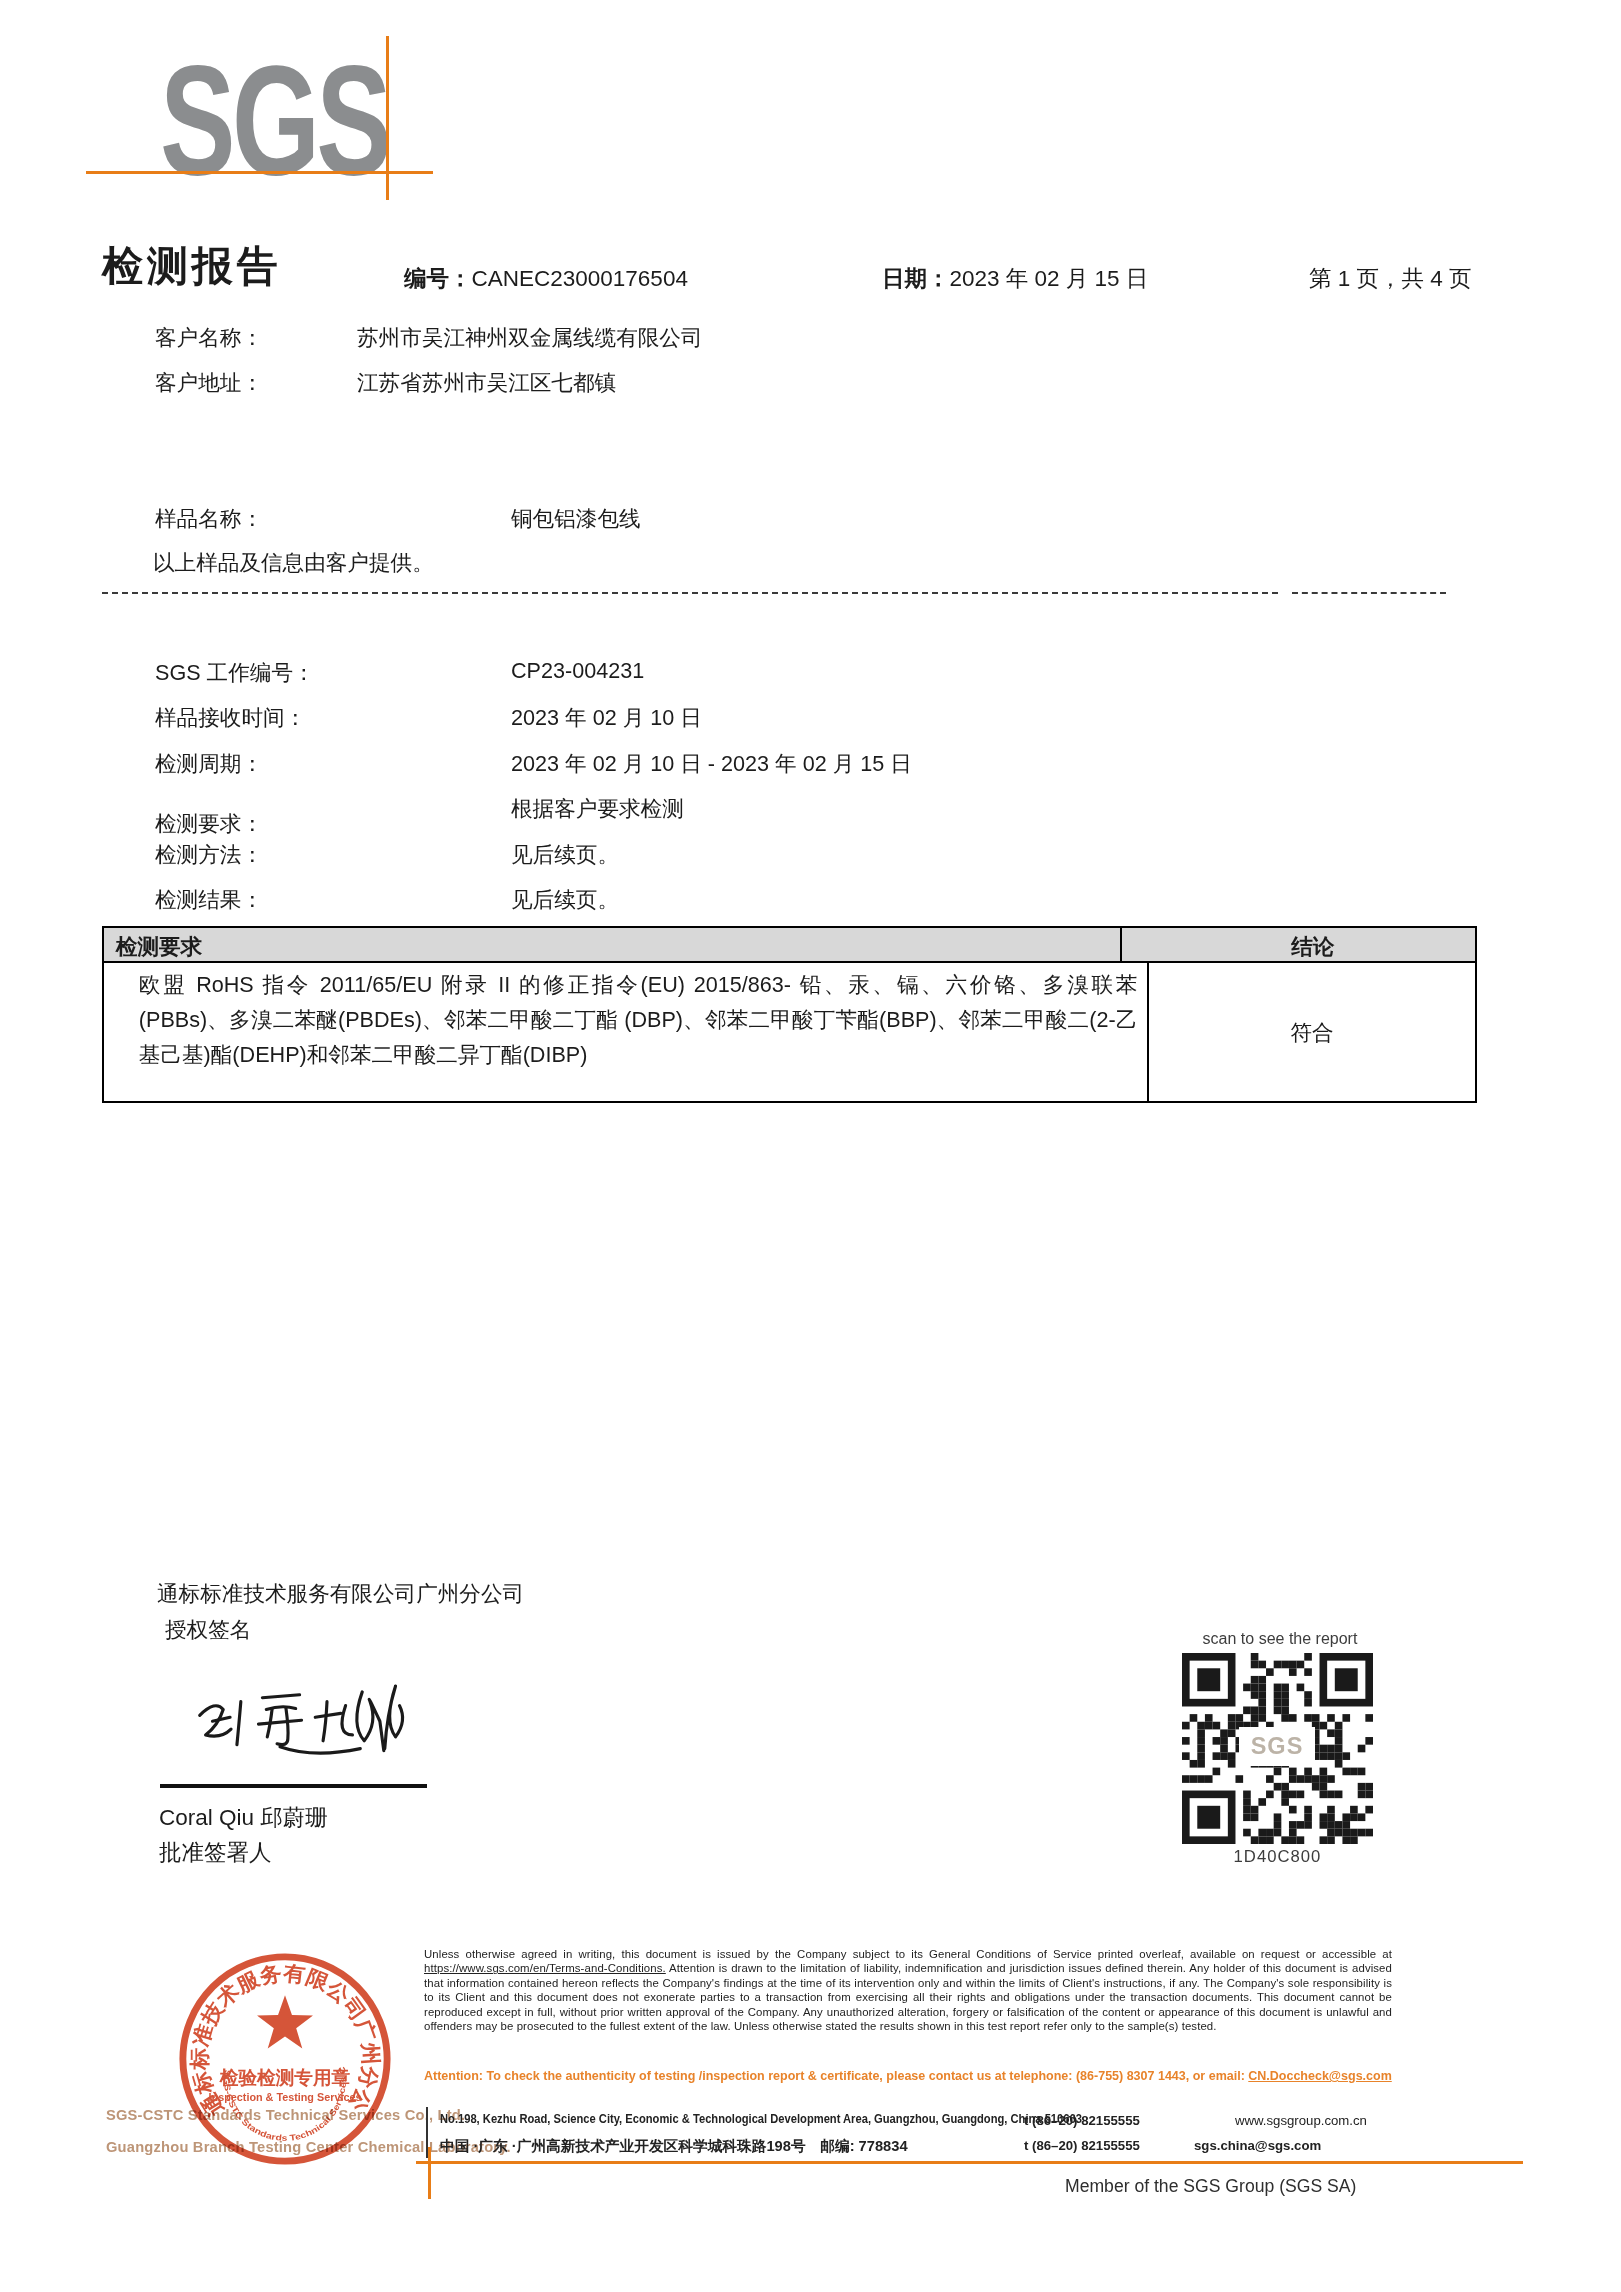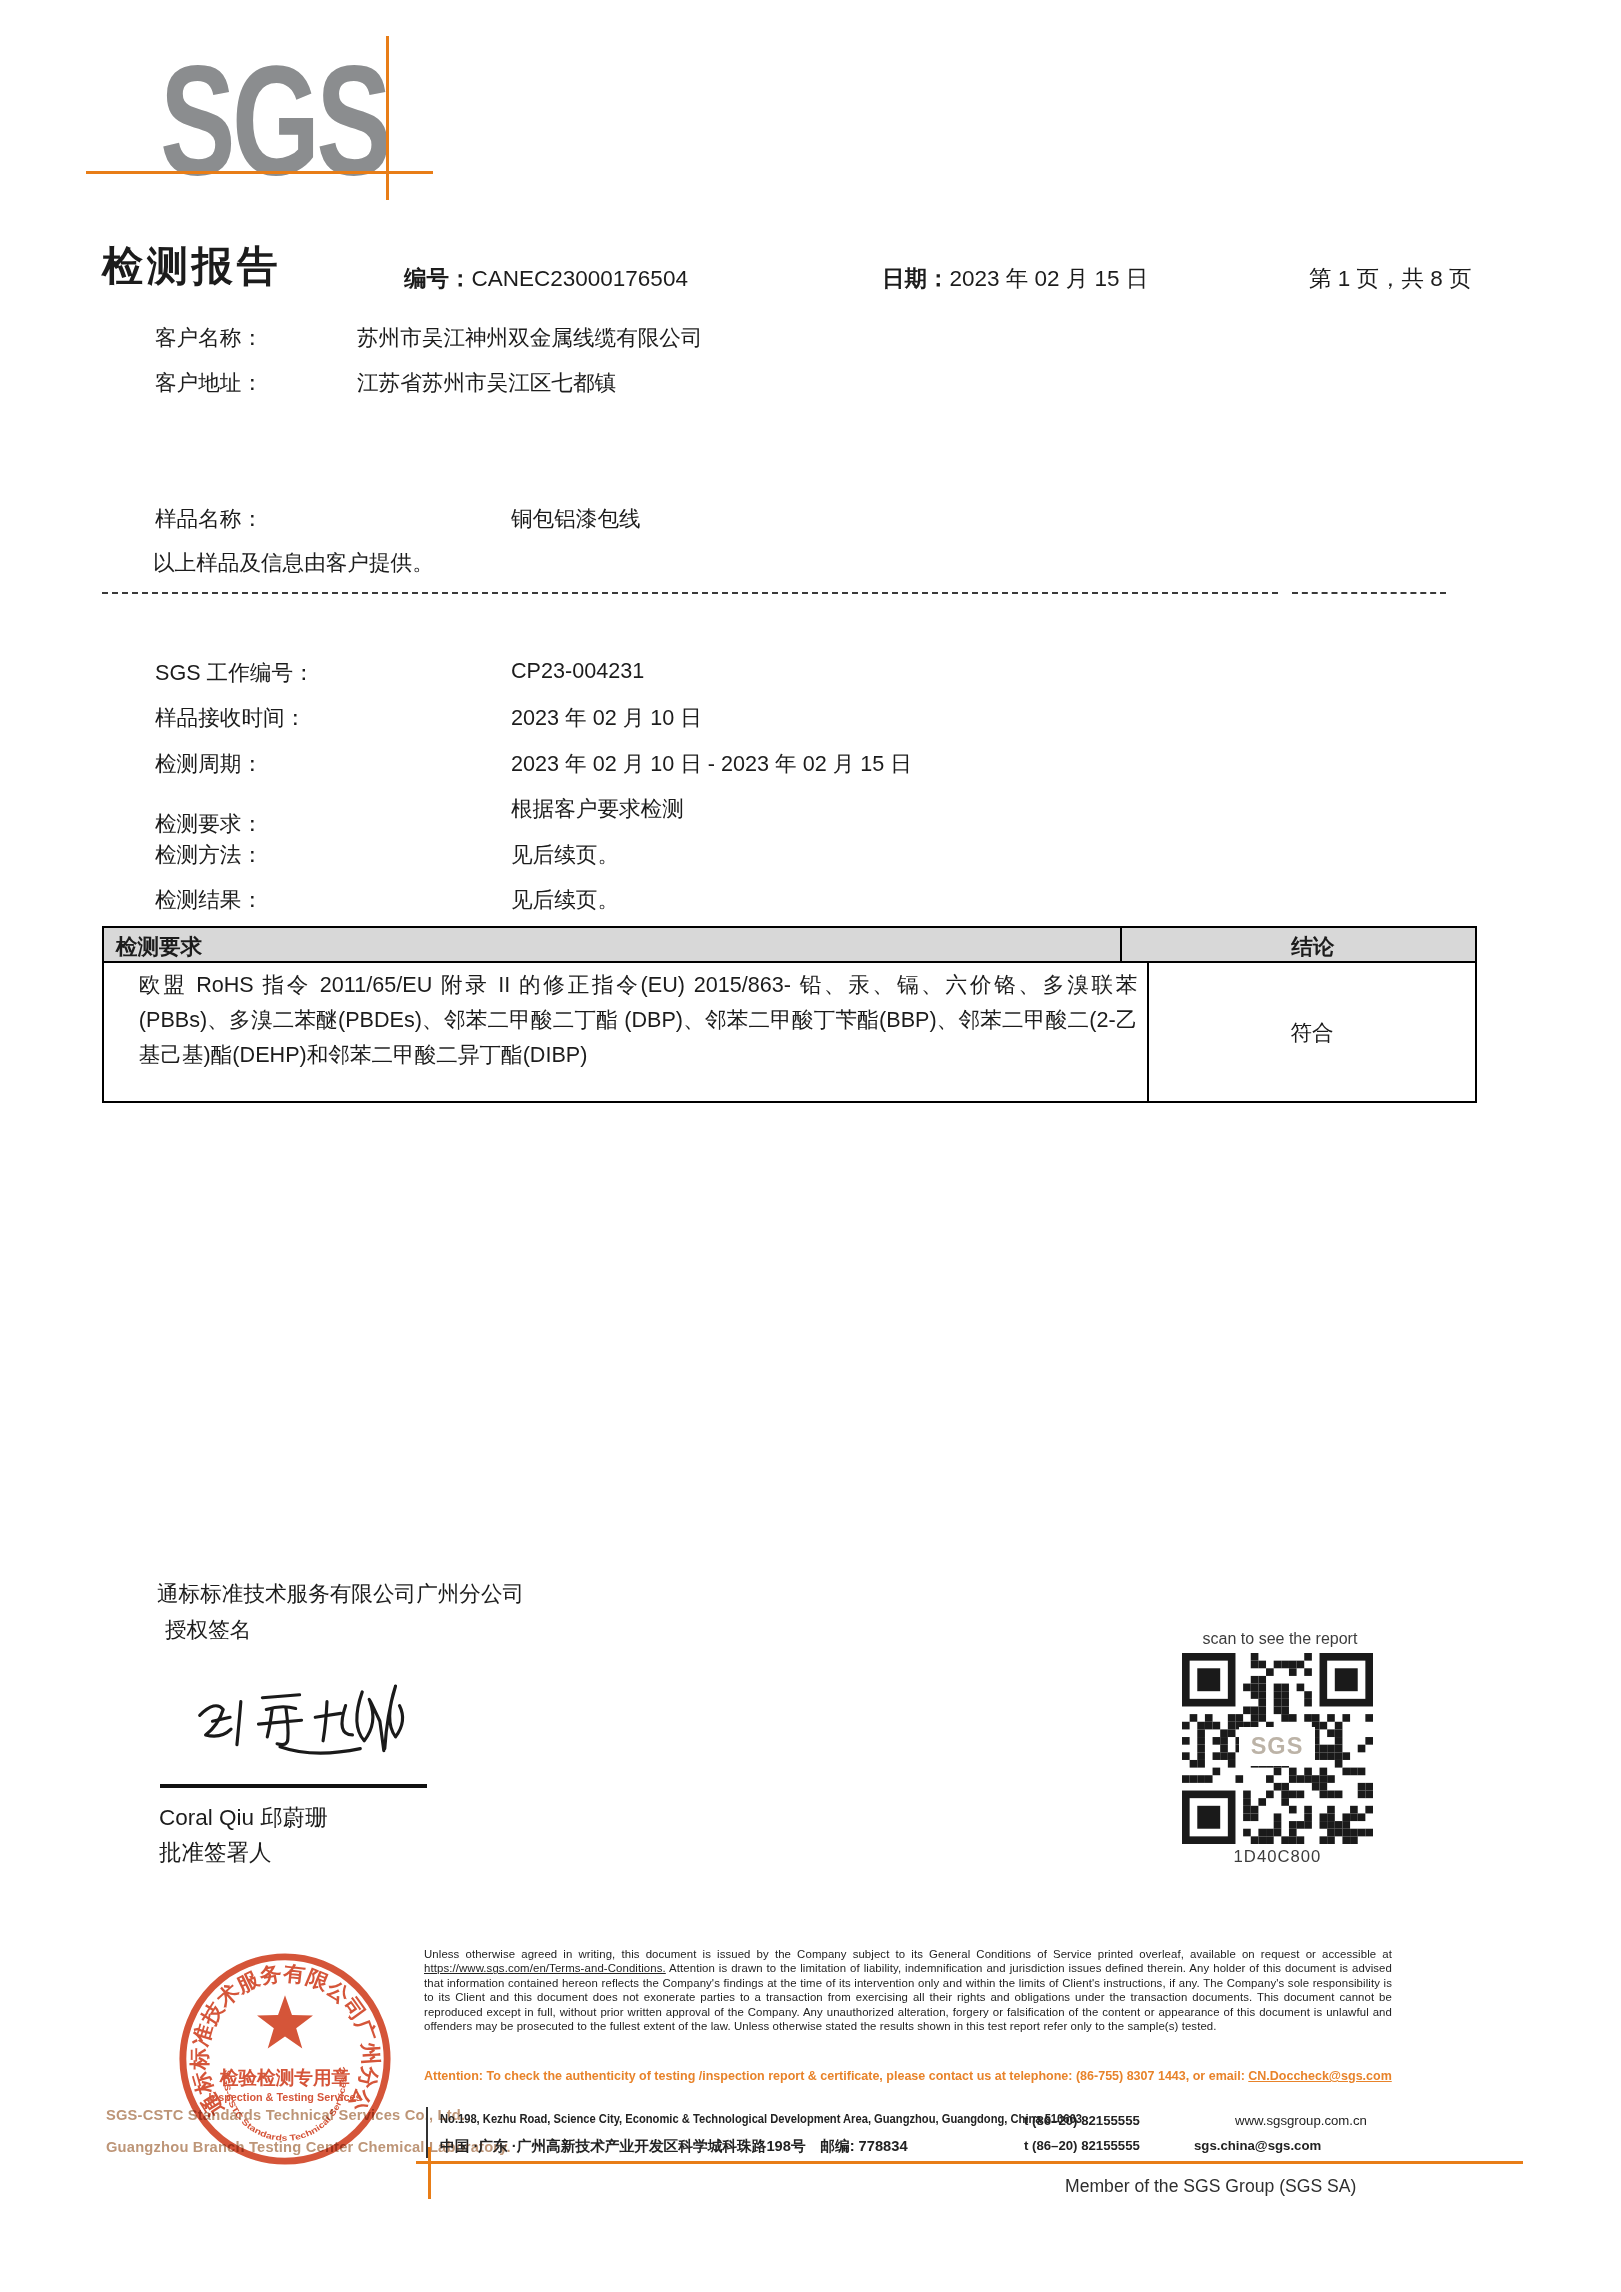--- a/index.html
+++ b/index.html
@@ -95,21 +95,21 @@
 
 <div class="page">
 
   <div class="abs logo-text">SGS</div>
   <div class="abs logo-hline"></div>
   <div class="abs logo-vline"></div>
 
   <div class="abs doc-title">检测报告</div>
   <div class="abs hdr-field f-no"><b>编号：</b><span>CANEC23000176504</span></div>
   <div class="abs hdr-field f-date"><b>日期：</b><span>2023 年 02 月 15 日</span></div>
-  <div class="abs hdr-field f-page">第 1 页，共 8 页</div>
+  <div class="abs hdr-field f-page">第 1 页，共 4 页</div>
 
   <div class="abs kv" style="left:155px;top:323px;">客户名称：</div>
   <div class="abs kv" style="left:357px;top:323px;">苏州市吴江神州双金属线缆有限公司</div>
   <div class="abs kv" style="left:155px;top:368px;">客户地址：</div>
   <div class="abs kv" style="left:357px;top:368px;">江苏省苏州市吴江区七都镇</div>
 
   <div class="abs kv" style="left:155px;top:504px;">样品名称：</div>
   <div class="abs kv" style="left:511px;top:504px;">铜包铝漆包线</div>
   <div class="abs kv" style="left:153px;top:548px;">以上样品及信息由客户提供。</div>
 

